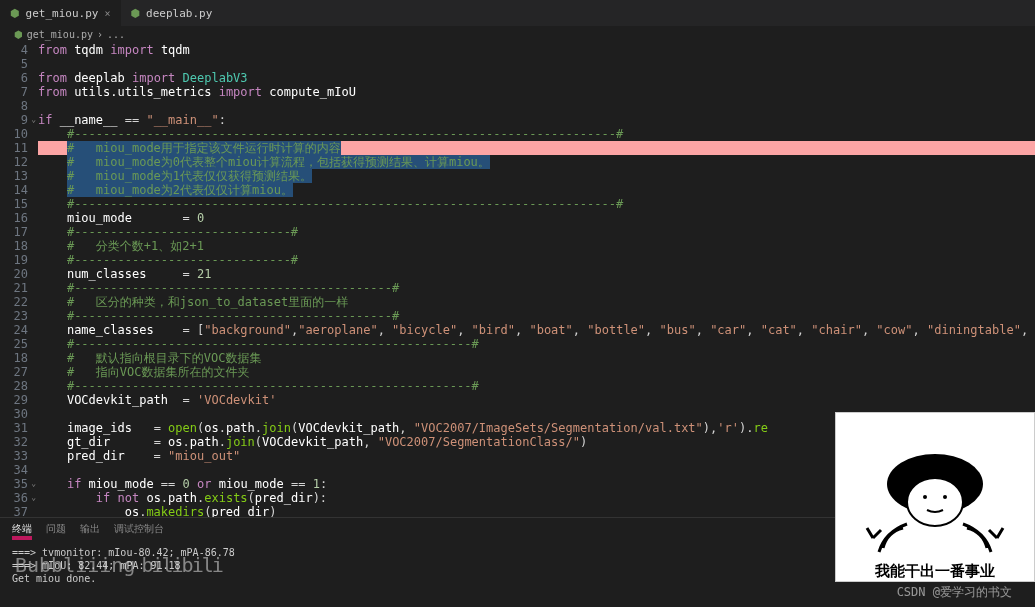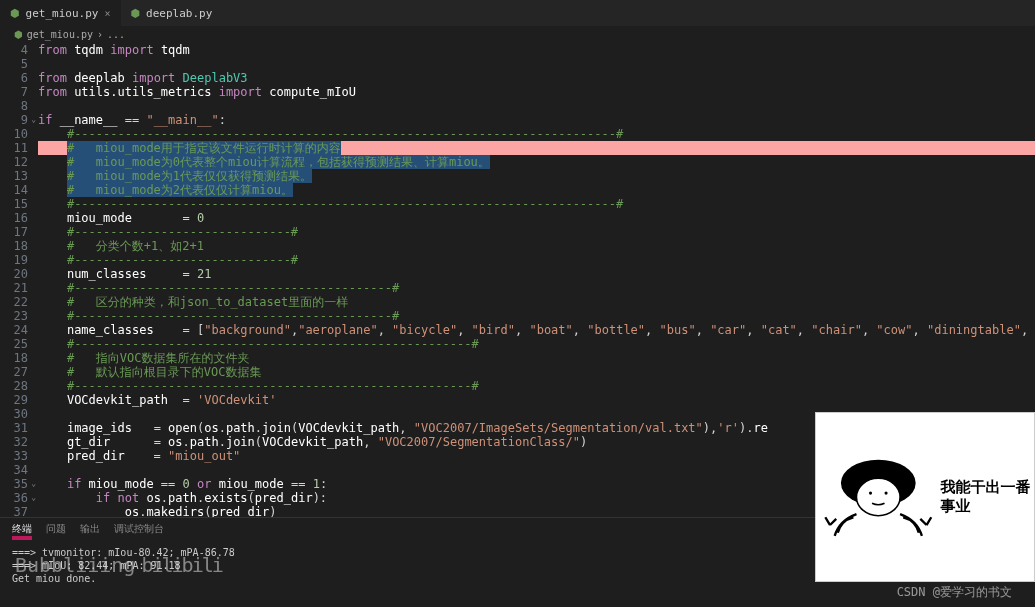--- a/index.html
+++ b/index.html
@@ -19,31 +19,31 @@
 .gutter{width:38px;text-align:right;color:#6e7681;padding-right:10px;user-select:none}
 .gutter .ln{height:14px;position:relative}
 .gutter .fold{position:absolute;right:-8px;font-size:8px;color:#888}
 .code{flex:1;position:relative}
 .code .line{height:14px;white-space:pre}
 .line.cursel{background:#fca5a5}
 .sel{background:#264f78}
 .k{color:#c586c0}
 .s{color:#ce9178}
 .c{color:#6a9955}
-.f{color:#ffffff}
+.f{color:#84cc16}
 .v{color:#ffffff}
 .cl{color:#4ec9b0}
 .n{color:#b5cea8}
 .p{color:#d4d4d4}
 .terminal{height:90px;border-top:1px solid #333;background:#1e1e1e;font-size:10px}
 .term-tabs{display:flex;gap:14px;padding:4px 12px;color:#888}
 .term-tabs .tt.active{color:#ddd;border-bottom:4px solid #be185d}
 .term-body{padding:2px 12px;font-family:Consolas,monospace;font-size:10px;line-height:13px;color:#ccc}
 .watermark-bl{position:absolute;left:15px;bottom:30px;font-size:20px;color:rgba(220,220,220,.55);font-weight:normal;display:flex;align-items:center;gap:6px}
-.sticker{position:absolute;right:0;bottom:25px;width:220px;height:170px;background:#fff;border:1px solid #ccc;display:flex;flex-direction:row;align-items:center;justify-content:flex-end;font-size:15px;font-weight:bold;color:#000}
+.sticker{position:absolute;right:0;bottom:25px;width:200px;height:170px;background:#fff;border:1px solid #ccc;display:flex;flex-direction:column;align-items:center;justify-content:flex-end;font-size:15px;font-weight:bold;color:#000}
 .sticker svg{width:160px;height:120px}
 .watermark-br{position:absolute;right:23px;bottom:6px;font-size:12px;color:rgba(230,230,230,.6)}
 .term-body .y{color:#dcdcaa}
 </style>
 </head>
 <body>
 
 <div class="top">
   <div class="sidebar">
 
@@ -122,22 +122,22 @@
           <div class="line">    <span class="v">miou_mode</span>       <span class="p">=</span> <span class="n">0</span></div>
           <div class="line">    <span class="c">#------------------------------#</span></div>
           <div class="line">    <span class="c">#   分类个数+1、如2+1</span></div>
           <div class="line">    <span class="c">#------------------------------#</span></div>
           <div class="line">    <span class="v">num_classes</span>     <span class="p">=</span> <span class="n">21</span></div>
           <div class="line">    <span class="c">#--------------------------------------------#</span></div>
           <div class="line">    <span class="c">#   区分的种类，和json_to_dataset里面的一样</span></div>
           <div class="line">    <span class="c">#--------------------------------------------#</span></div>
           <div class="line">    <span class="v">name_classes</span>    <span class="p">=</span> <span class="p">[</span><span class="s">"background"</span><span class="p">,</span><span class="s">"aeroplane"</span><span class="p">,</span> <span class="s">"bicycle"</span><span class="p">,</span> <span class="s">"bird"</span><span class="p">,</span> <span class="s">"boat"</span><span class="p">,</span> <span class="s">"bottle"</span><span class="p">,</span> <span class="s">"bus"</span><span class="p">,</span> <span class="s">"car"</span><span class="p">,</span> <span class="s">"cat"</span><span class="p">,</span> <span class="s">"chair"</span><span class="p">,</span> <span class="s">"cow"</span><span class="p">,</span> <span class="s">"diningtable"</span><span class="p">,</span> </div>
           <div class="line">    <span class="c">#-------------------------------------------------------#</span></div>
+          <div class="line">    <span class="c">#   默认指向根目录下的VOC数据集</span></div>
           <div class="line">    <span class="c">#   指向VOC数据集所在的文件夹</span></div>
-          <div class="line">    <span class="c">#   默认指向根目录下的VOC数据集</span></div>
           <div class="line">    <span class="c">#-------------------------------------------------------#</span></div>
           <div class="line">    <span class="v">VOCdevkit_path</span>  <span class="p">=</span> <span class="s">'VOCdevkit'</span></div>
           <div class="line"></div>
           <div class="line">    <span class="v">image_ids</span>   <span class="p">=</span> <span class="f">open</span><span class="p">(</span><span class="v">os</span><span class="p">.</span><span class="v">path</span><span class="p">.</span><span class="f">join</span><span class="p">(</span><span class="v">VOCdevkit_path</span><span class="p">,</span> <span class="s">"VOC2007/ImageSets/Segmentation/val.txt"</span><span class="p">),</span><span class="s">'r'</span><span class="p">).</span><span class="f">re</span></div>
           <div class="line">    <span class="v">gt_dir</span>      <span class="p">=</span> <span class="v">os</span><span class="p">.</span><span class="v">path</span><span class="p">.</span><span class="f">join</span><span class="p">(</span><span class="v">VOCdevkit_path</span><span class="p">,</span> <span class="s">"VOC2007/SegmentationClass/"</span><span class="p">)</span></div>
           <div class="line">    <span class="v">pred_dir</span>    <span class="p">=</span> <span class="s">"miou_out"</span></div>
           <div class="line"></div>
           <div class="line">    <span class="k">if</span> <span class="v">miou_mode</span> <span class="p">==</span> <span class="n">0</span> <span class="k">or</span> <span class="v">miou_mode</span> <span class="p">==</span> <span class="n">1</span><span class="p">:</span></div>
           <div class="line">        <span class="k">if</span> <span class="k">not</span> <span class="v">os</span><span class="p">.</span><span class="v">path</span><span class="p">.</span><span class="f">exists</span><span class="p">(</span><span class="v">pred_dir</span><span class="p">):</span></div>
           <div class="line">            <span class="v">os</span><span class="p">.</span><span class="f">makedirs</span><span class="p">(</span><span class="v">pred_dir</span><span class="p">)</span></div>

